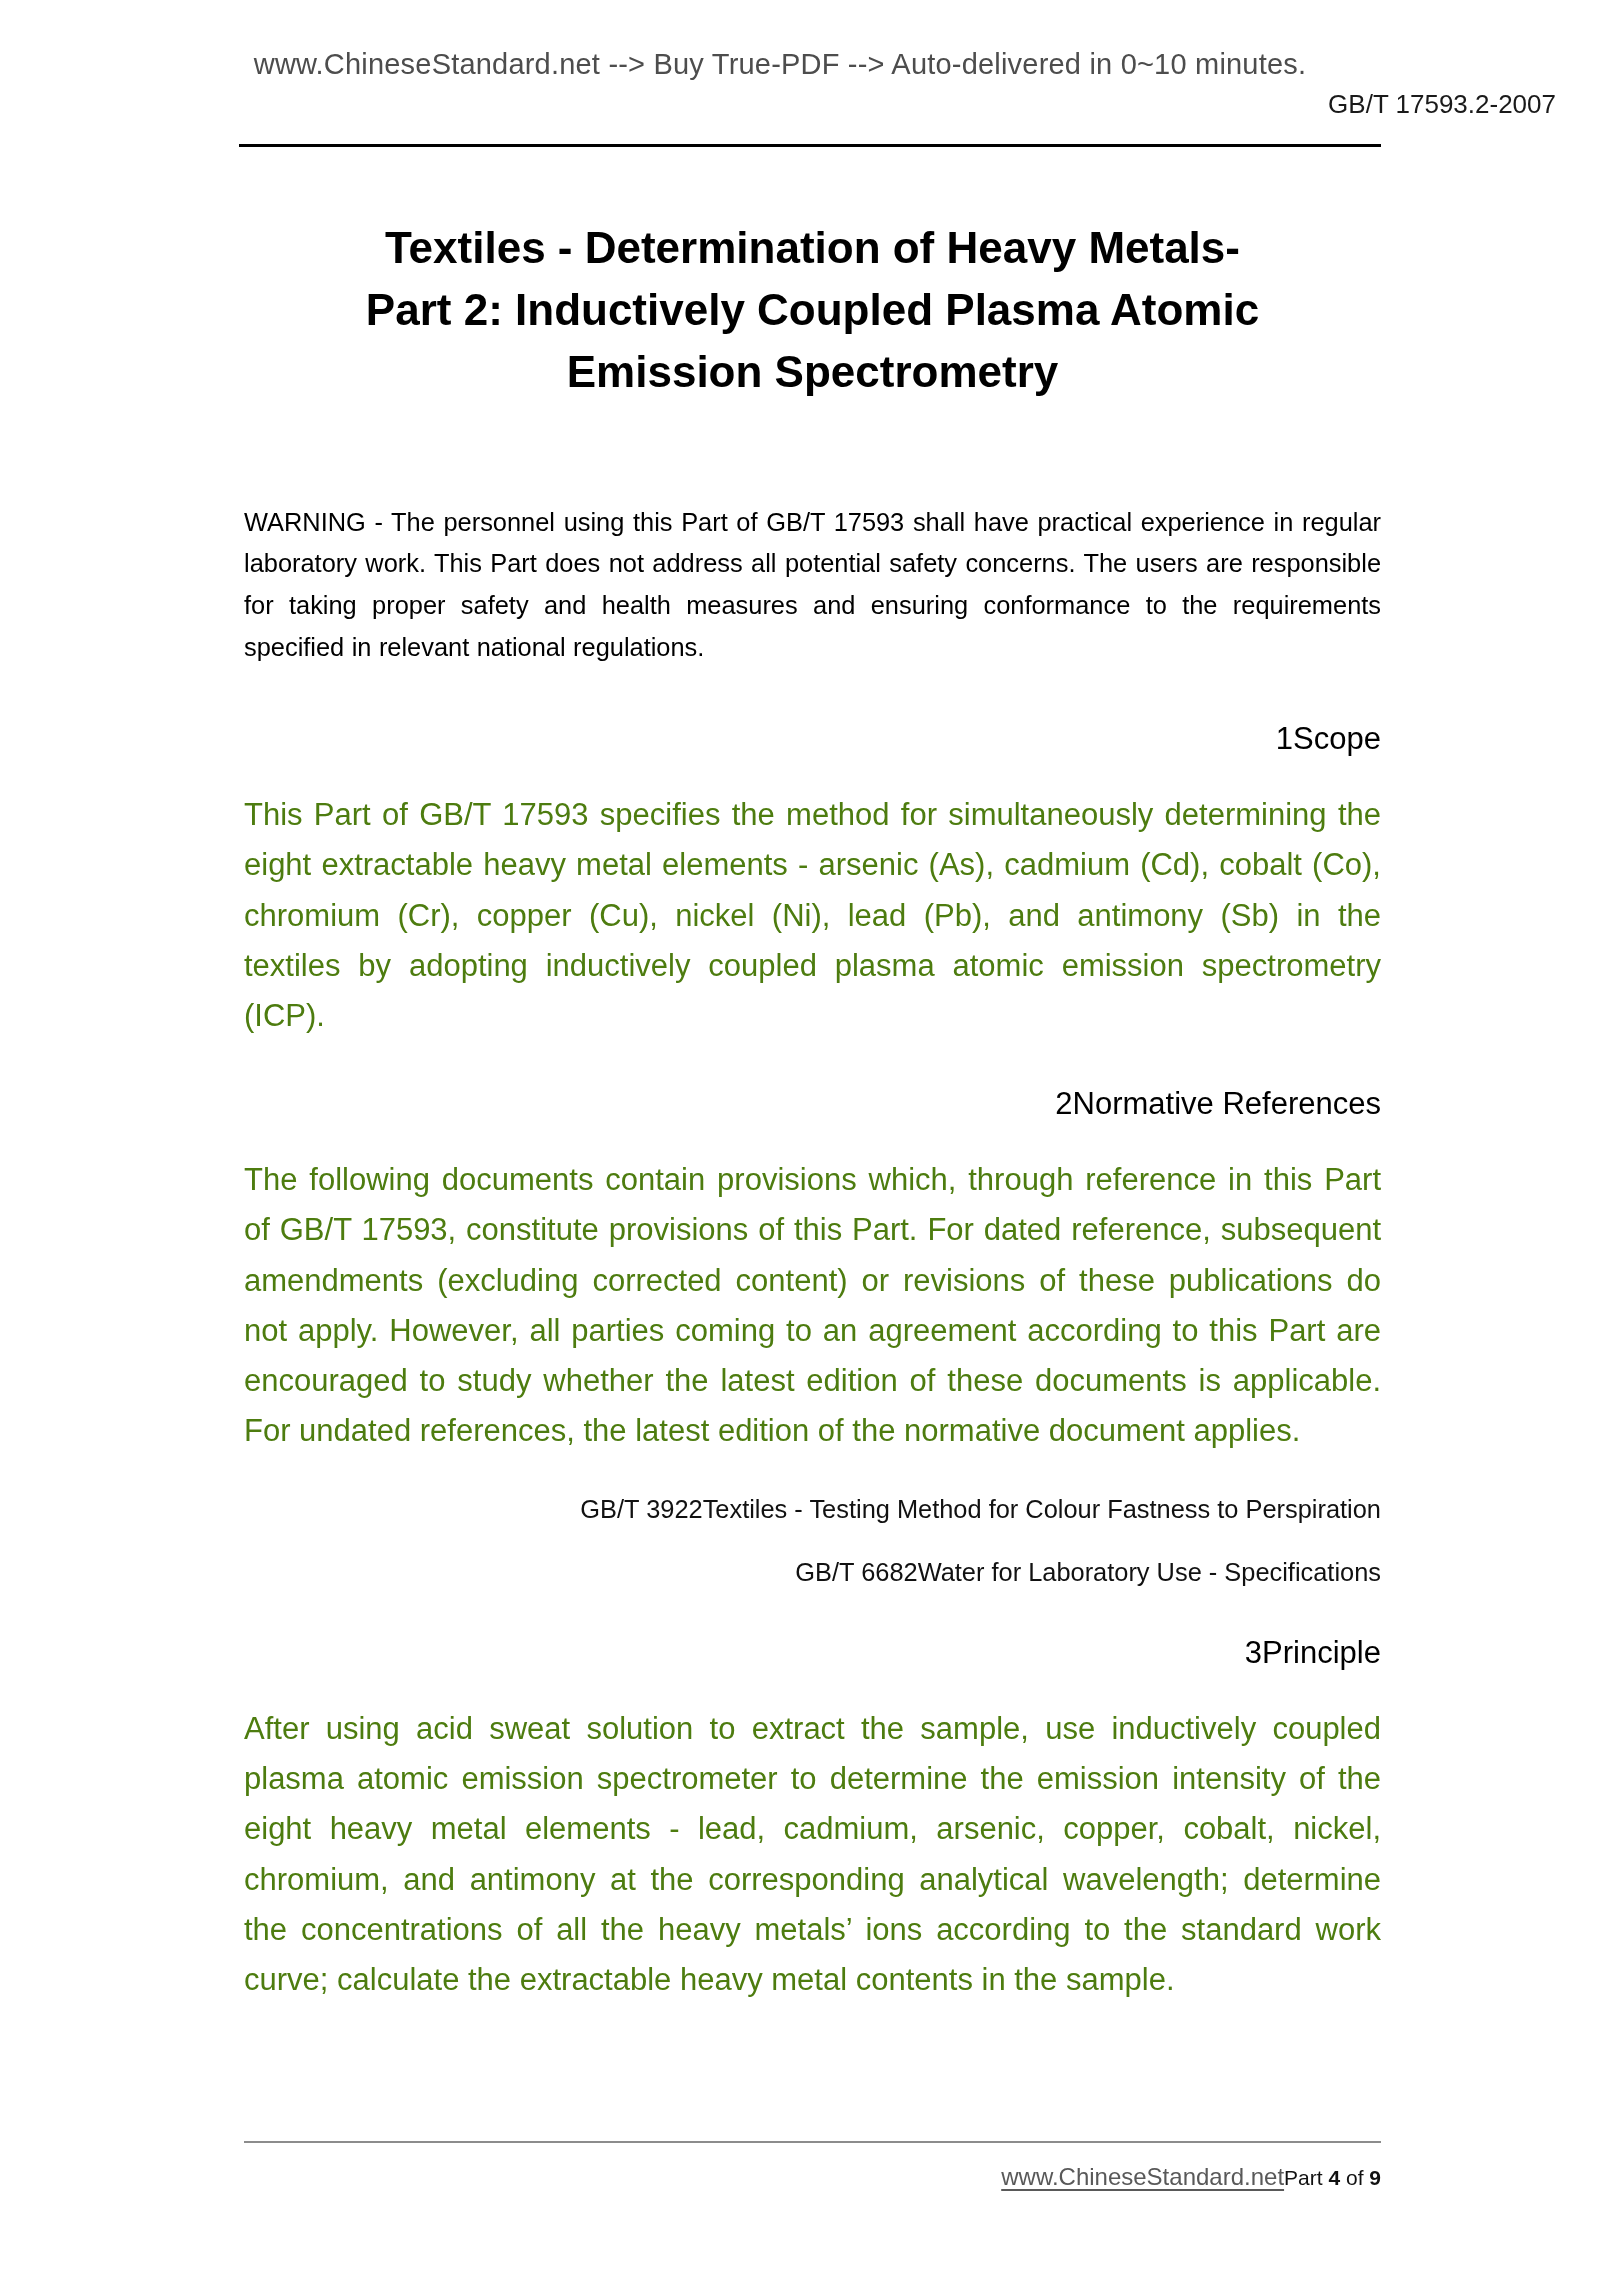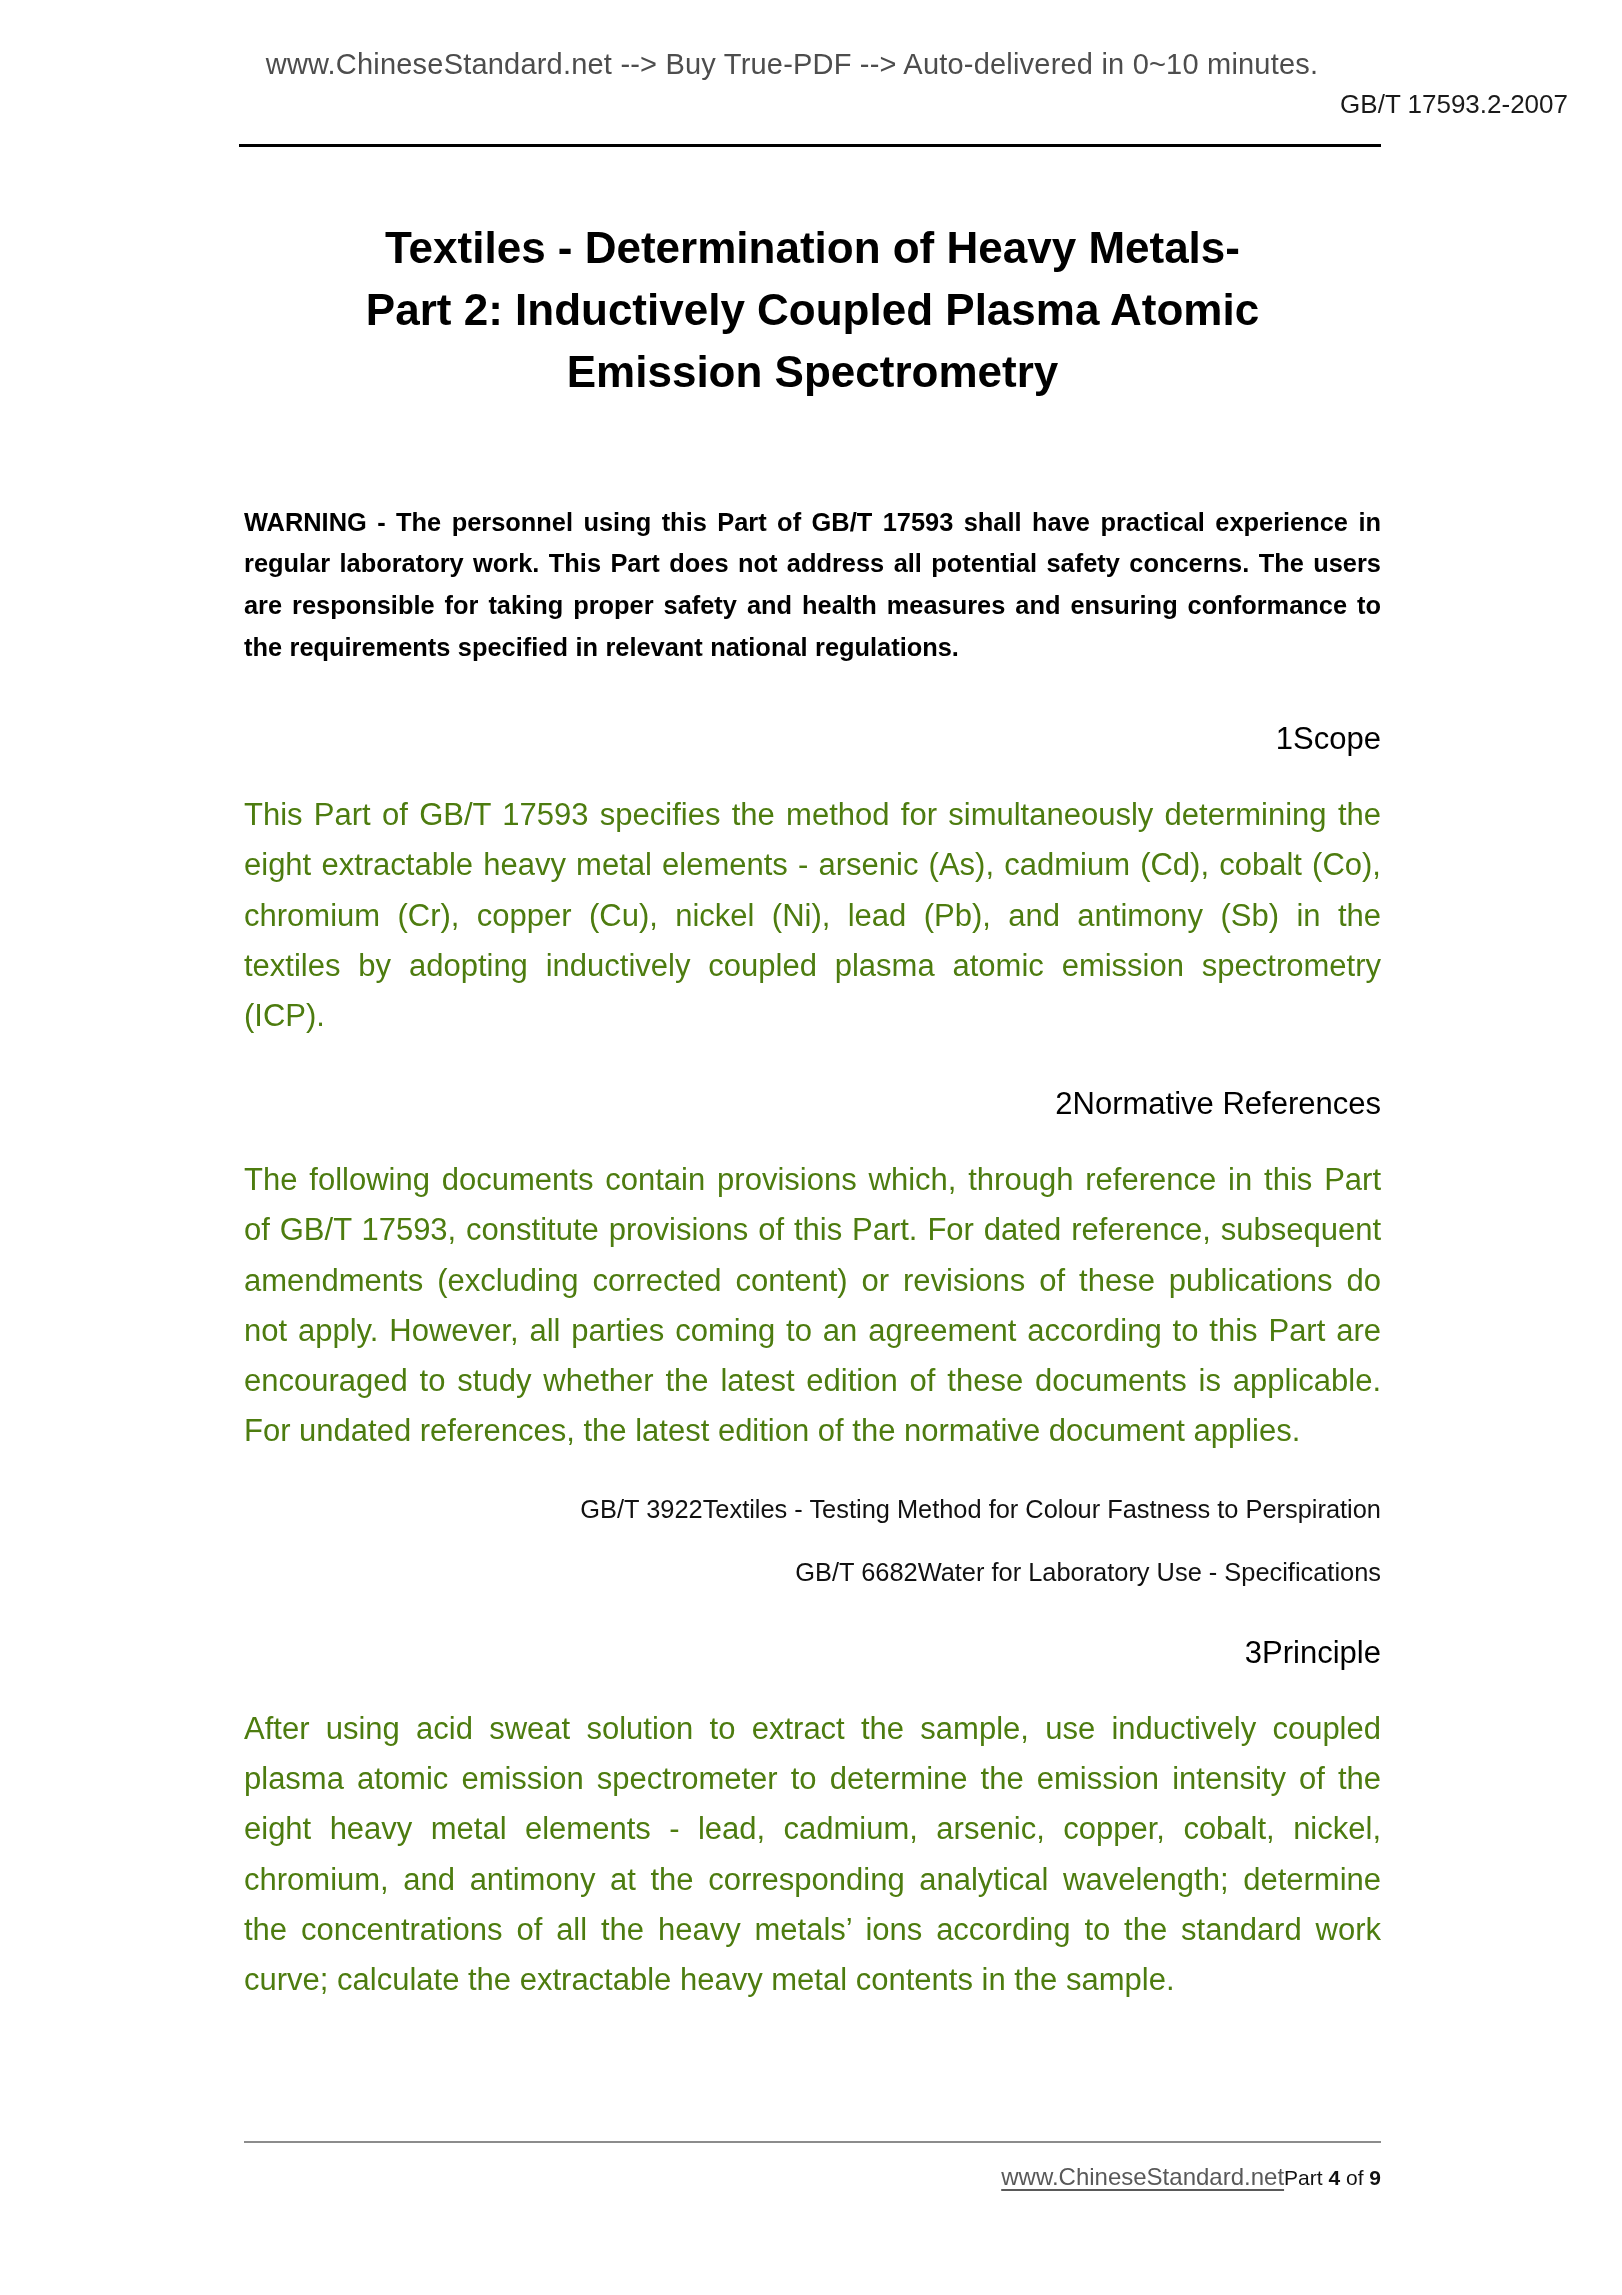--- a/index.html
+++ b/index.html
@@ -16,21 +16,21 @@
     width: 1623px;
     height: 2295px;
     background: #ffffff;
     box-sizing: border-box;
     overflow: hidden;
   }
 
   
   .header {
     position: absolute;
-    left: 16px;
+    left: 4px;
     top: 0;
     width: 1552px;
     padding-top: 48px;
   }
   .header-tagline {
     text-align: center;
     color: #4d4d4d;
     font-size: 29px;
     letter-spacing: 0.2px;
     white-space: nowrap;
@@ -67,21 +67,21 @@
     color: #000000;
     margin: 0;
     padding: 0 30px;
   }
   .doc-title .t-line {
     display: block;
     margin-bottom: 11.7px;
   }
 
   .warning {
-    font-weight: bold;
+    font-weight: normal;
     font-size: 25.4px;
     line-height: 1.65;
     text-align: justify;
     text-align-last: left;
     margin: 0;
     color: #000000;
     word-spacing: 0.4px;
   }
 
   .section-heading {

